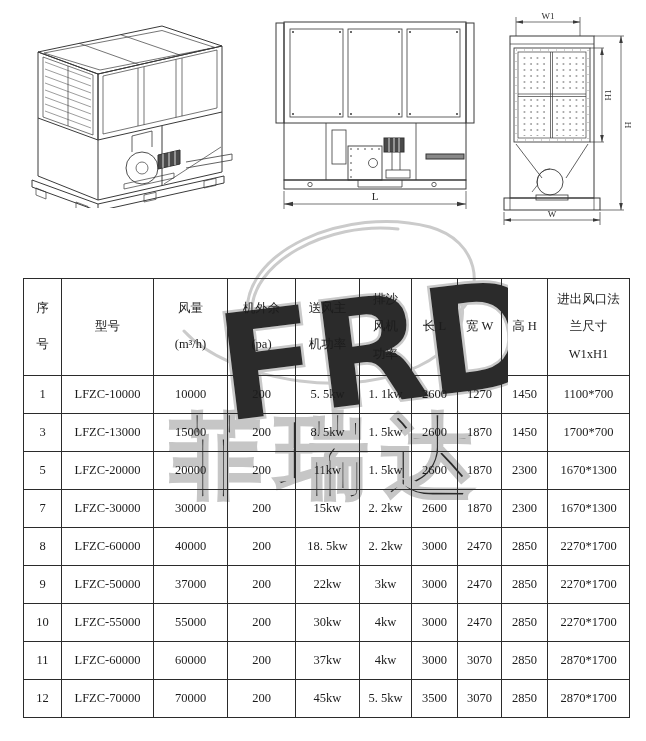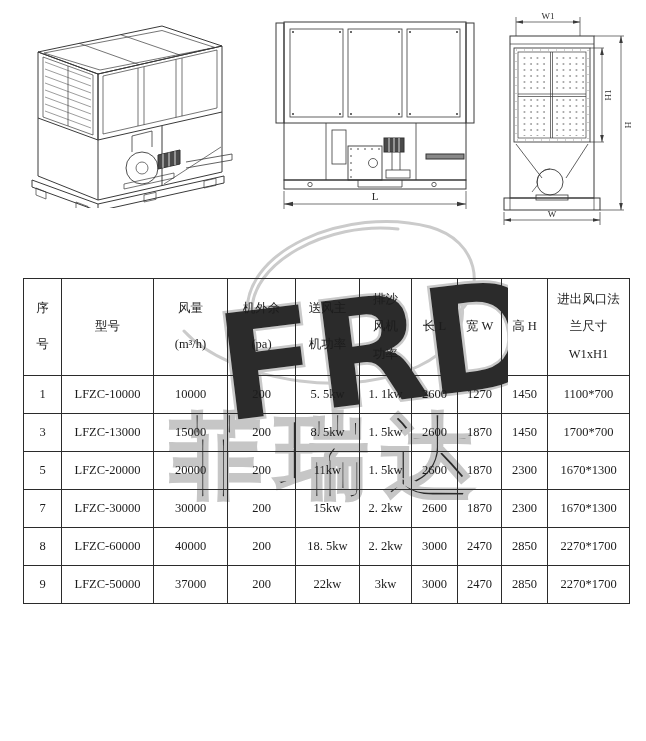--- a/index.html
+++ b/index.html
@@ -316,16 +316,52 @@
           <td>LFZC-50000</td>
           <td>37000</td>
           <td>200</td>
           <td>22kw</td>
           <td>3kw</td>
           <td>3000</td>
           <td>2470</td>
           <td>2850</td>
           <td>2270*1700</td>
         </tr>
+        <tr>
+          <td>10</td>
+          <td>LFZC-55000</td>
+          <td>55000</td>
+          <td>200</td>
+          <td>30kw</td>
+          <td>4kw</td>
+          <td>3000</td>
+          <td>2470</td>
+          <td>2850</td>
+          <td>2270*1700</td>
+        </tr>
+        <tr>
+          <td>11</td>
+          <td>LFZC-60000</td>
+          <td>60000</td>
+          <td>200</td>
+          <td>37kw</td>
+          <td>4kw</td>
+          <td>3000</td>
+          <td>3070</td>
+          <td>2850</td>
+          <td>2870*1700</td>
+        </tr>
+        <tr>
+          <td>12</td>
+          <td>LFZC-70000</td>
+          <td>70000</td>
+          <td>200</td>
+          <td>45kw</td>
+          <td>5. 5kw</td>
+          <td>3500</td>
+          <td>3070</td>
+          <td>2850</td>
+          <td>2870*1700</td>
+        </tr>
       </tbody>
   </table>
 
 </div>
 
 </body></html>

